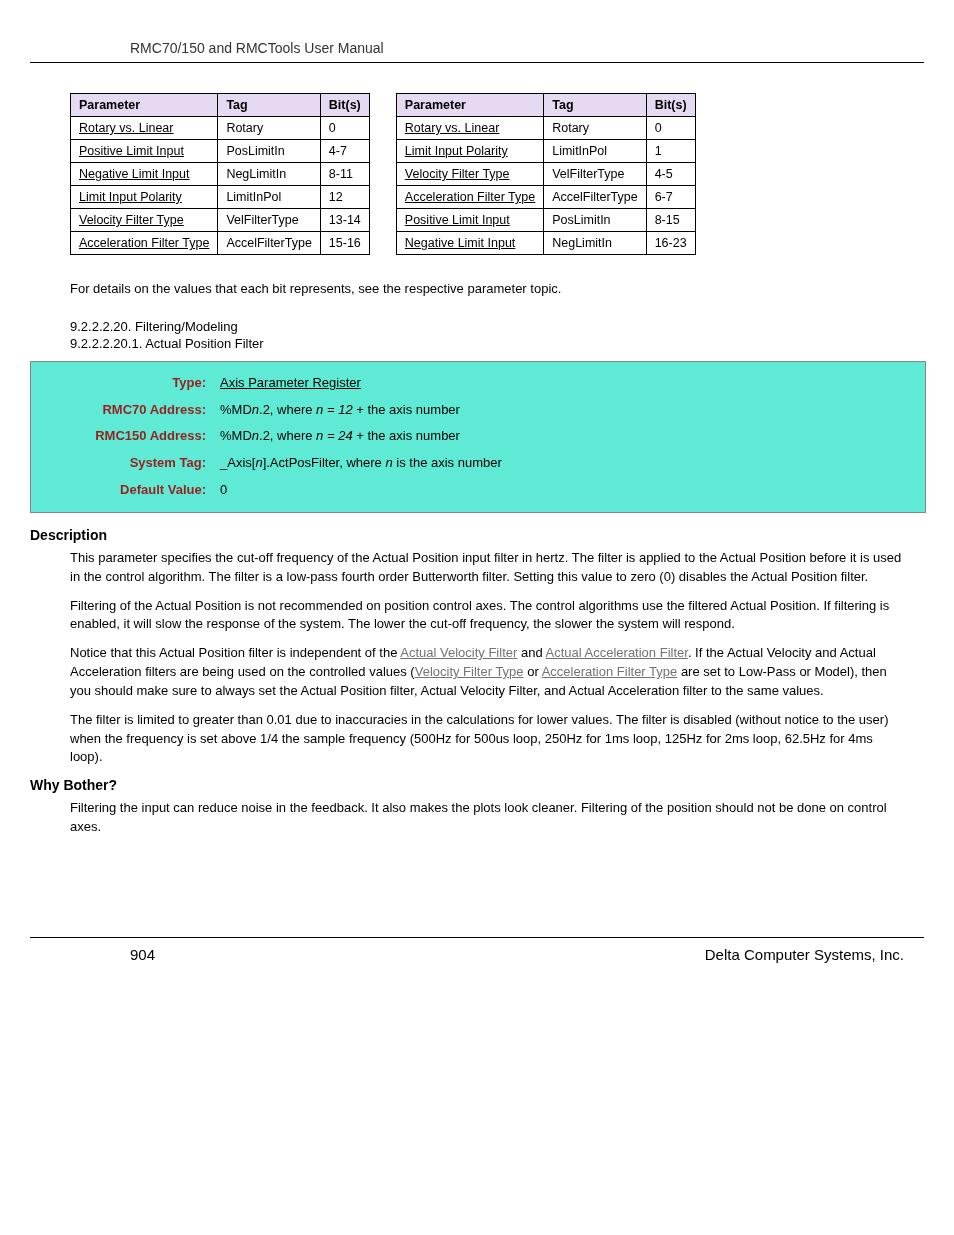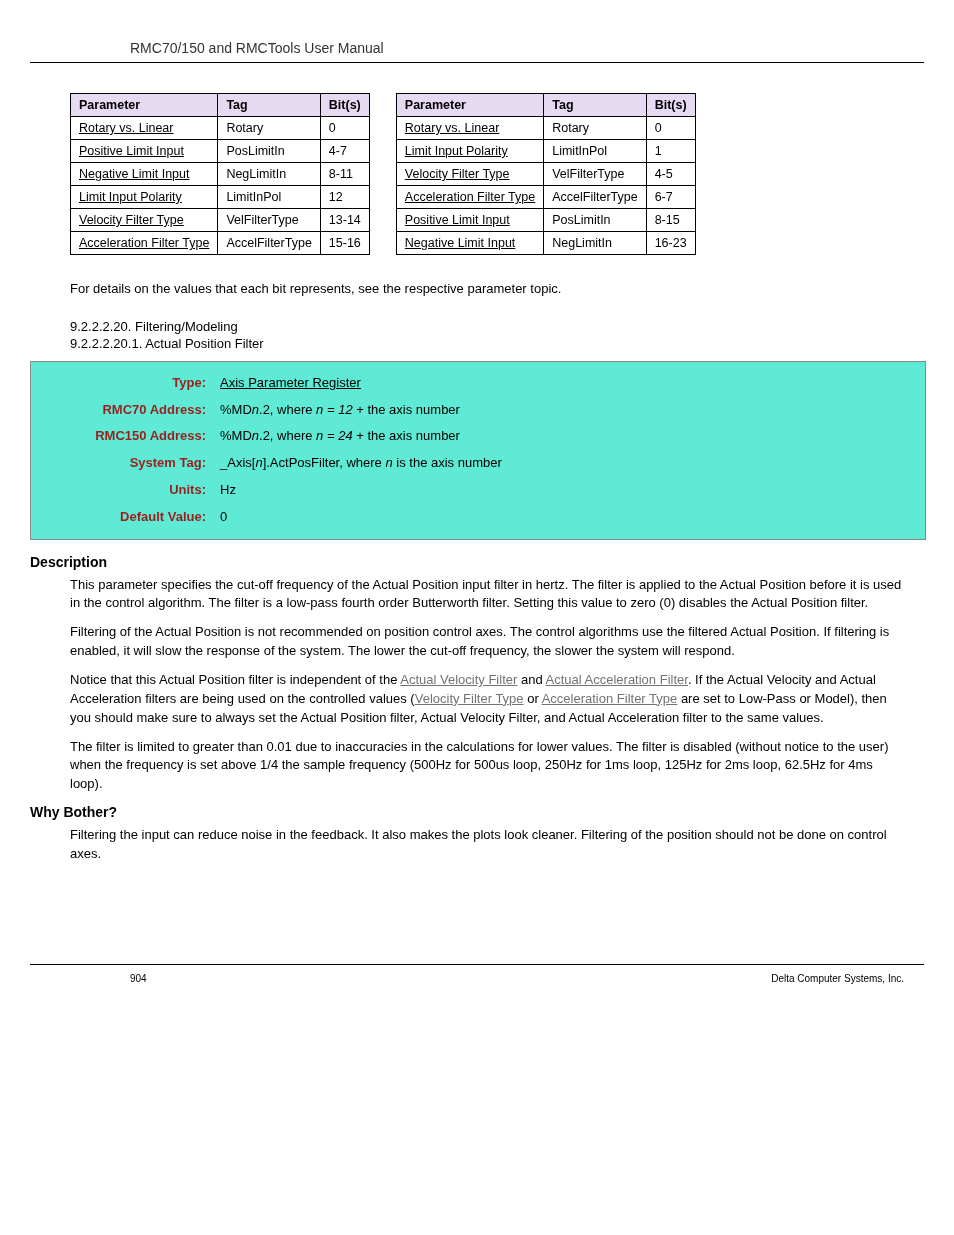--- a/index.html
+++ b/index.html
@@ -109,21 +109,21 @@
   }
   .subhead {
     font-weight: bold;
     font-size: 13px;
     margin-top: 10px;
   }
   .footer {
     display: flex;
     justify-content: space-between;
     margin-top: 100px;
-    font-size: 10px;
+    font-size: 15px;
     padding: 0 20px 0 100px;
     border-top: 1px solid #000;
     padding-top: 8px;
   }
 </style>
 </head>
 <body>
 
 <div class="header-line">RMC70/150 and RMCTools User Manual</div>
 <hr class="top">
@@ -229,24 +229,20 @@
   </div>
   <div class="info-row">
     <div class="info-label">RMC150 Address:</div>
     <div class="info-value"><span>%MD</span><span class="ital">n</span><span>.2, where </span><span class="ital">n = 24</span><span> + the axis number</span></div>
   </div>
   <div class="info-row">
     <div class="info-label">System Tag:</div>
     <div class="info-value"><span>_Axis[</span><span class="ital">n</span><span>].ActPosFilter, where </span><span class="ital">n</span><span> is the axis number</span></div>
   </div>
   <div class="info-row">
-    <div class="info-label">Units:</div>
-    <div class="info-value">Hz</div>
-  </div>
-  <div class="info-row">
     <div class="info-label">Default Value:</div>
     <div class="info-value">0</div>
   </div>
 </div>
 
 <div class="desc-heading">Description</div>
 <div class="desc-block">
   <p>This parameter specifies the cut-off frequency of the Actual Position input filter in hertz. The filter is applied to the Actual Position before it is used in the control algorithm. The filter is a low-pass fourth order Butterworth filter. Setting this value to zero (0) disables the Actual Position filter.</p>
   <p>Filtering of the Actual Position is not recommended on position control axes. The control algorithms use the filtered Actual Position. If filtering is enabled, it will slow the response of the system. The lower the cut-off frequency, the slower the system will respond.</p>
   <p><span>Notice that this Actual Position filter is independent of the </span><a href="#">Actual Velocity Filter</a><span> and </span><a href="#">Actual Acceleration Filter</a><span>. If the Actual Velocity and Actual Acceleration filters are being used on the controlled values (</span><a href="#">Velocity Filter Type</a><span> or </span><a href="#">Acceleration Filter Type</a><span> are set to Low-Pass or Model), then you should make sure to always set the Actual Position filter, Actual Velocity Filter, and Actual Acceleration filter to the same values.</span></p>

